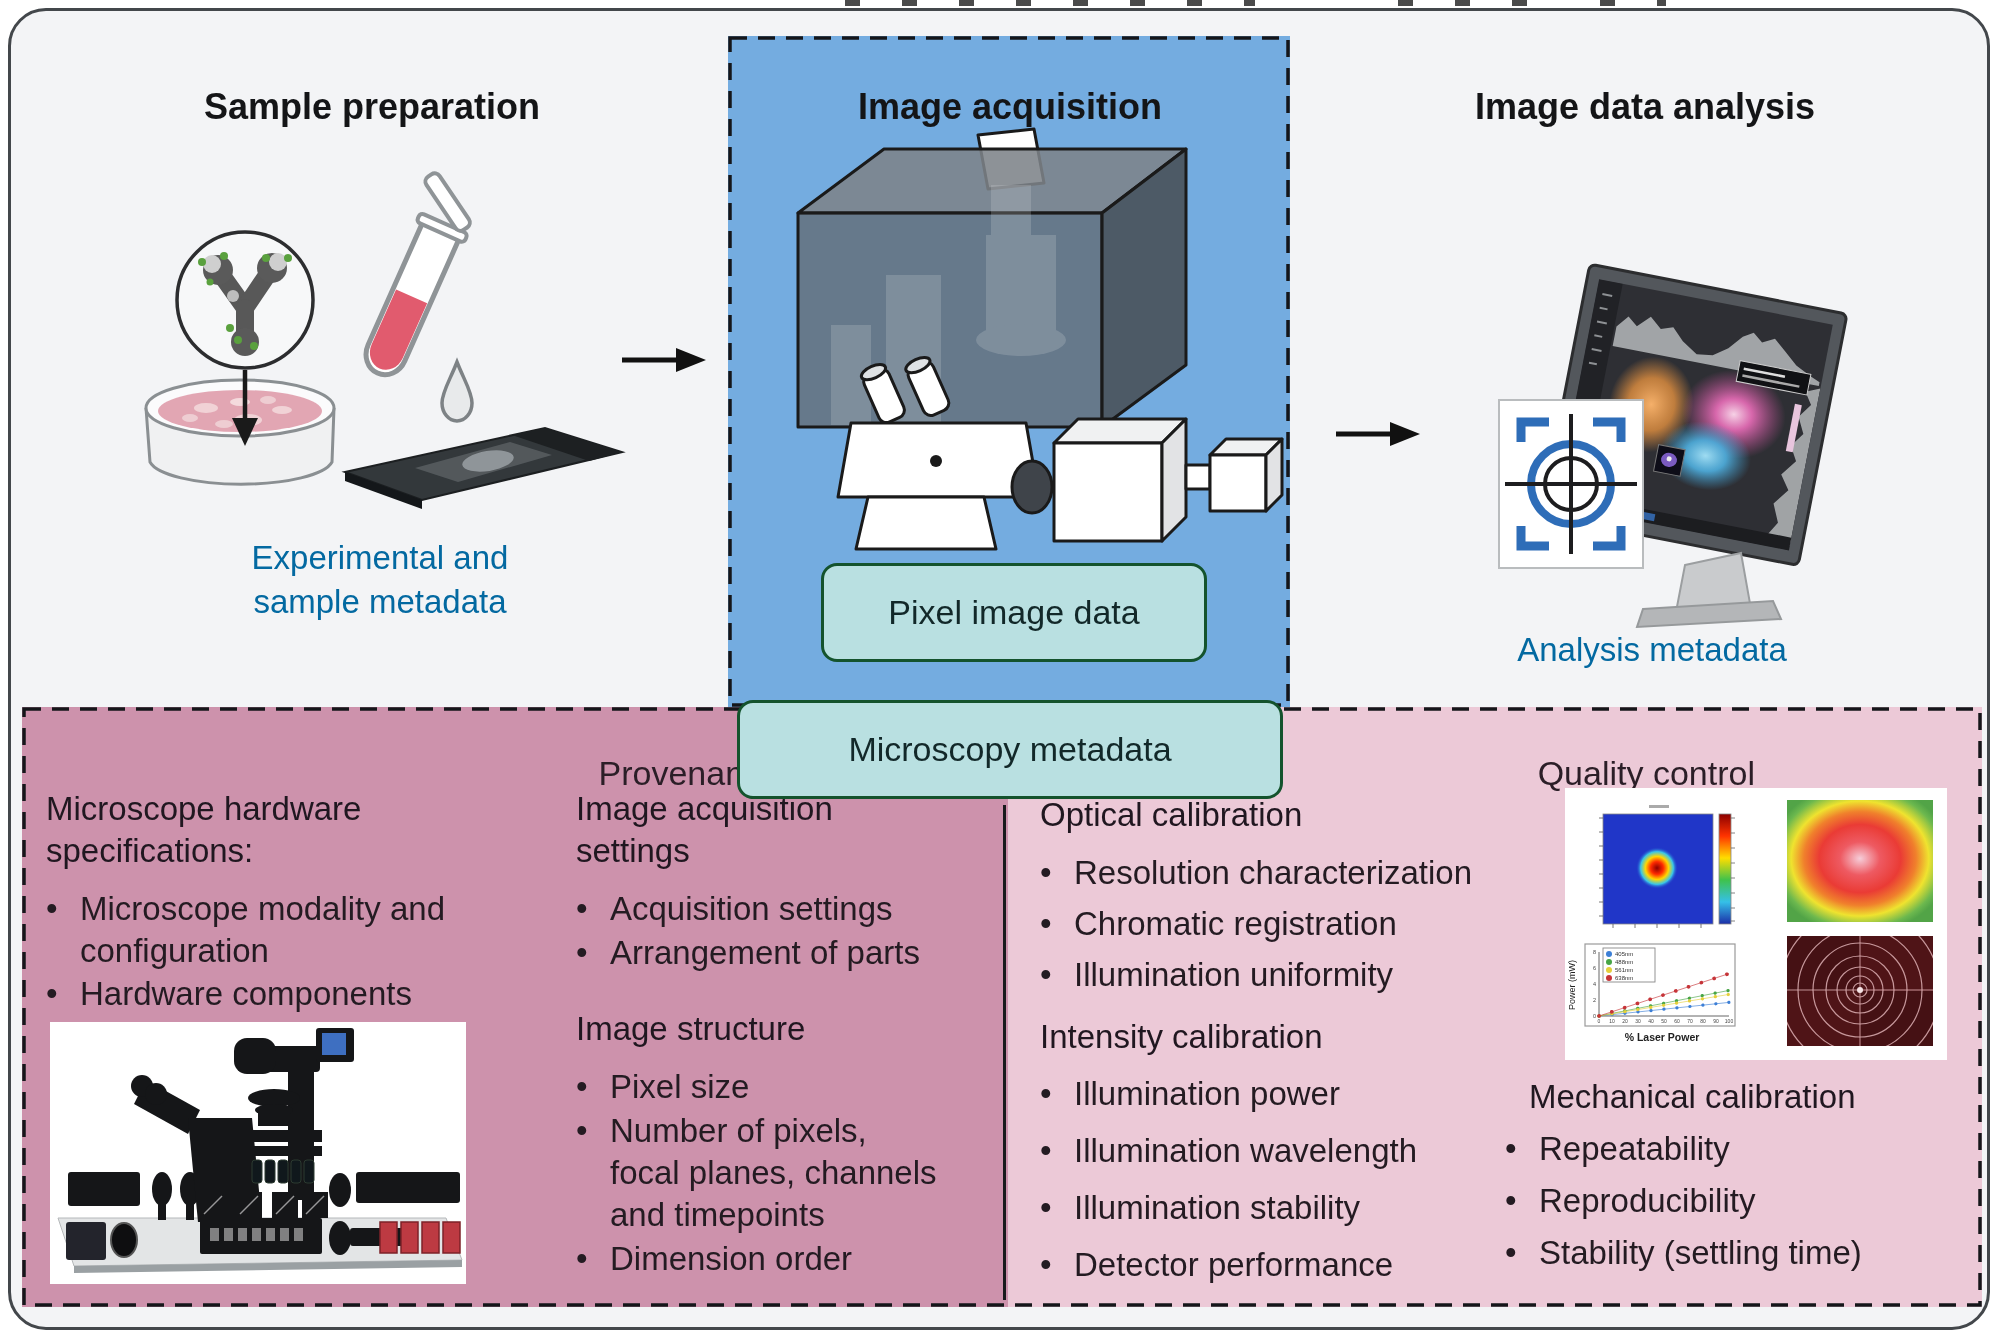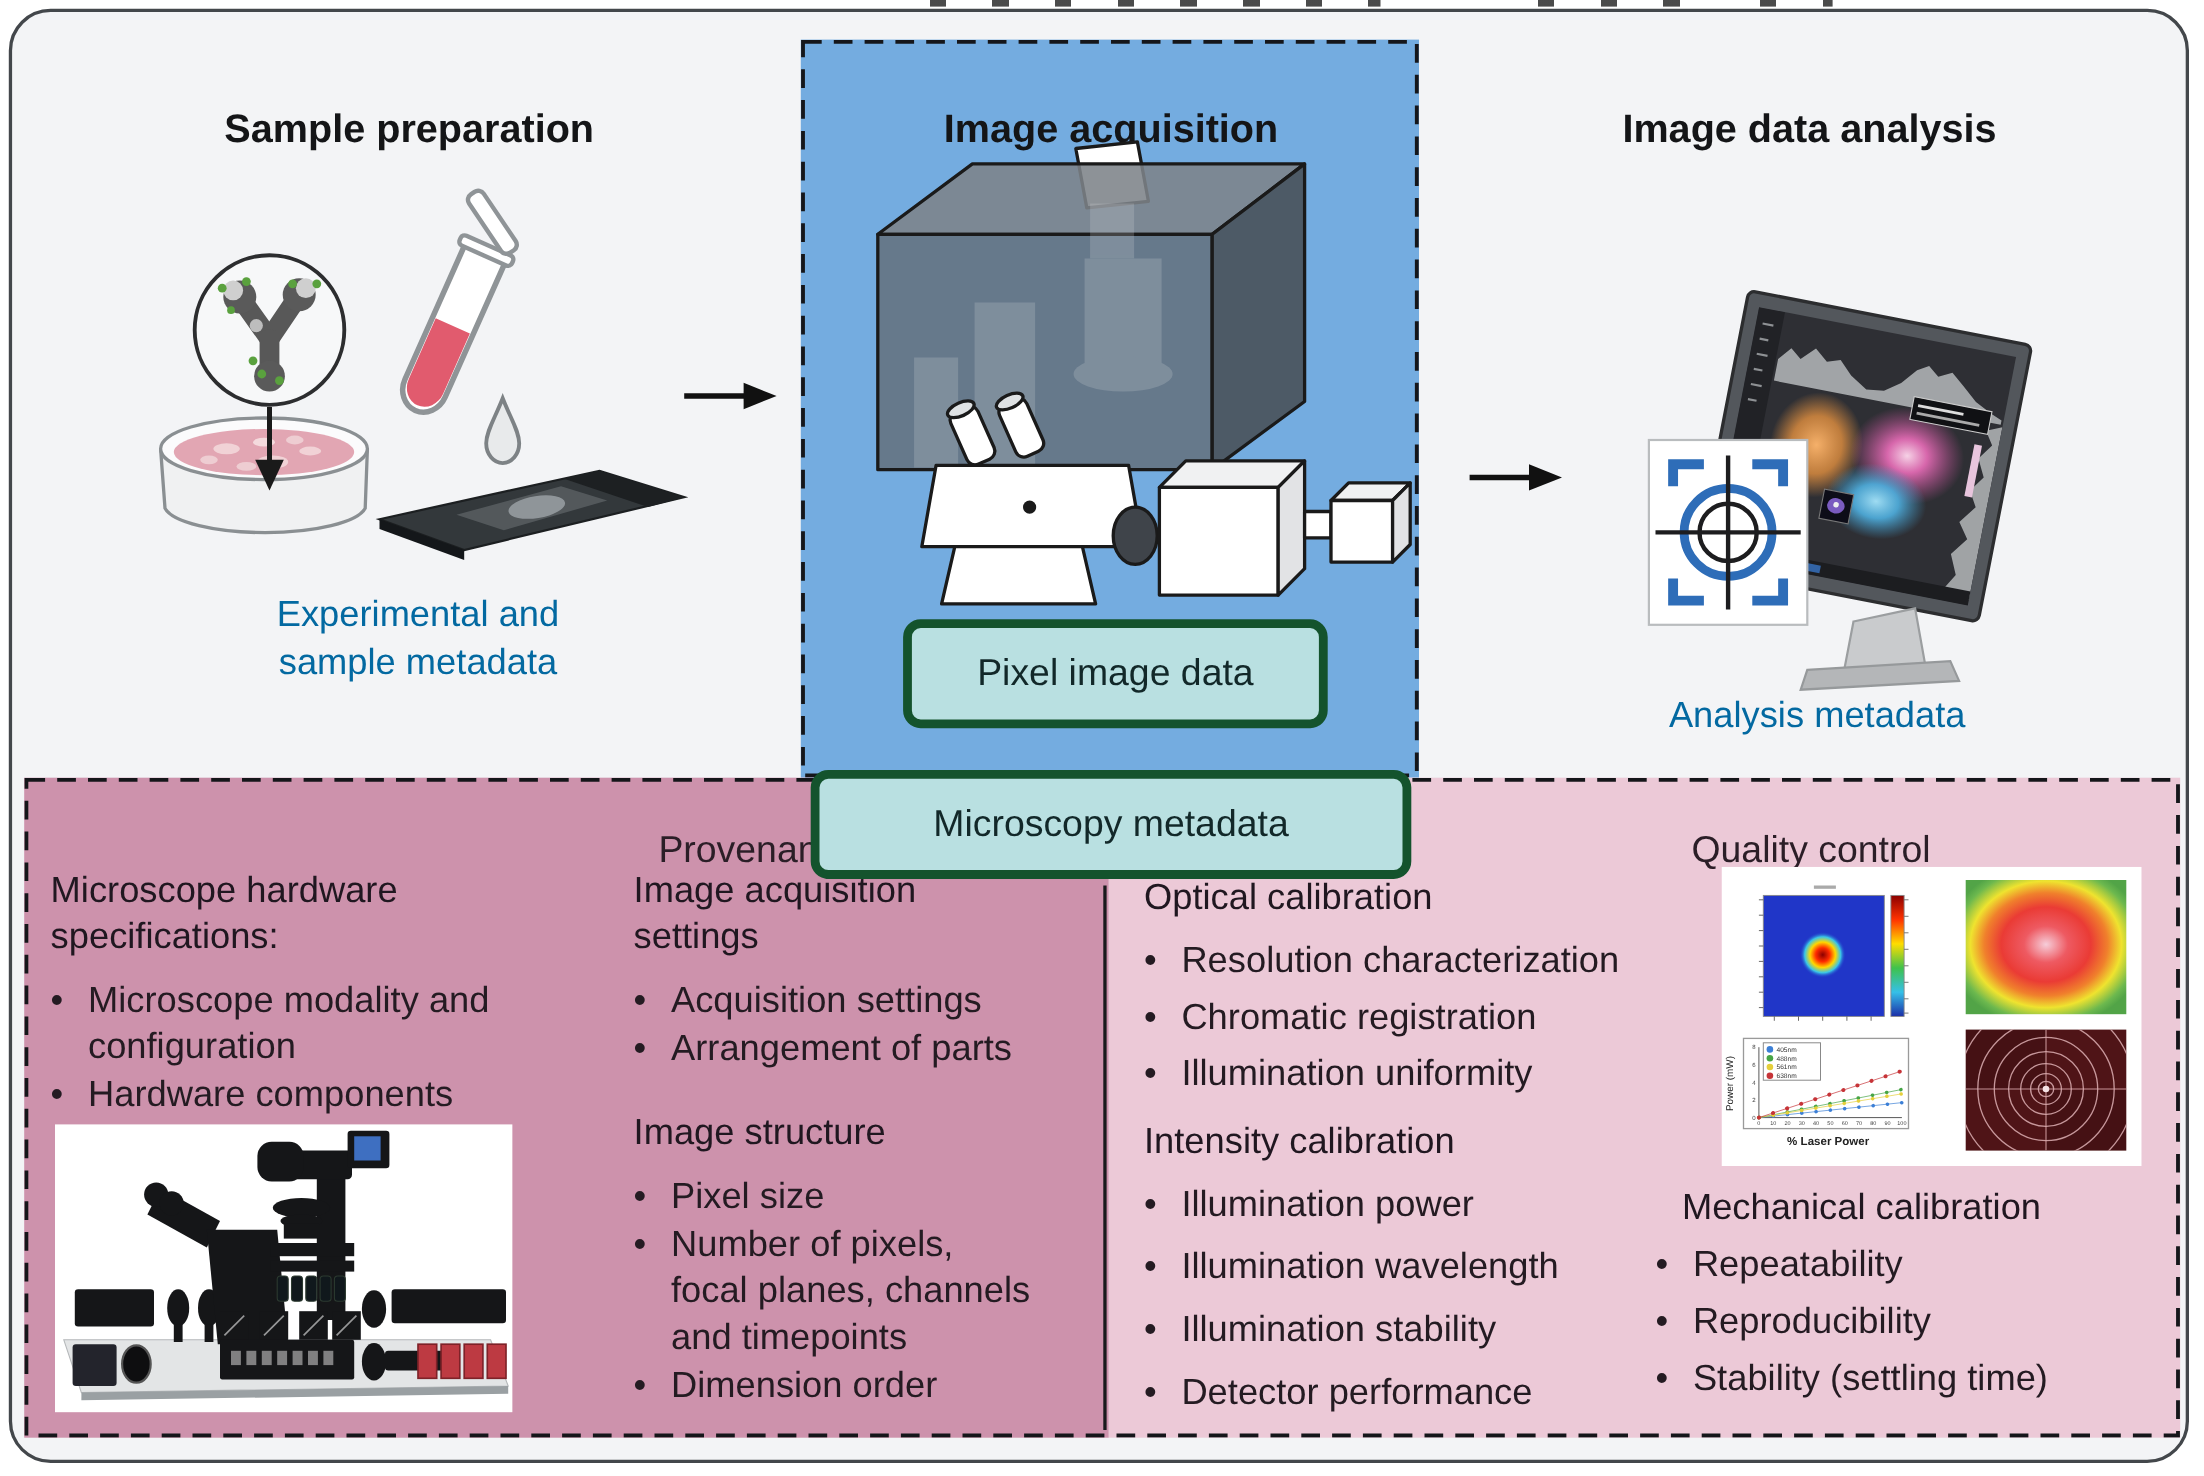--- a/index.html
+++ b/index.html
@@ -2,30 +2,30 @@
 <html><head>
 <meta charset="utf-8">
 <style>
   html,body{margin:0;padding:0;background:#ffffff;}
   .stage{position:relative;width:2004px;height:1342px;background:#ffffff;overflow:hidden;
          font-family:"Liberation Sans","DejaVu Sans",sans-serif;color:#1b1c1e;}
   .frame{position:absolute;left:8px;top:8px;width:1982px;height:1322px;border:3px solid #43474b;
          border-radius:38px;background:#f3f4f6;box-sizing:border-box;}
   .frag{position:absolute;top:0;height:6px;opacity:.85;
         background:repeating-linear-gradient(90deg,#2b2b2b 0 15px,transparent 15px 57px);}
-  .col-header{position:absolute;top:96px;width:600px;text-align:center;font-size:36px;font-weight:bold;color:#141517;}
+  .col-header{position:absolute;top:86px;width:600px;text-align:center;font-size:36px;font-weight:bold;color:#141517;}
   .caption{position:absolute;text-align:center;font-size:33px;line-height:1.34;color:#0369a1;white-space:pre-line;}
   .bluebox{position:absolute;left:728px;top:36px;width:562px;height:671px;background:#74ace0;}
   .pinkzone{position:absolute;left:22px;top:707px;width:1960px;height:600px;}
   .pink-left{position:absolute;left:0;top:0;width:986px;height:600px;background:#cd92ac;}
   .pink-right{position:absolute;left:986px;top:0;width:974px;height:600px;background:#ecc9d7;}
   .divider{position:absolute;left:1003px;top:805px;width:3px;height:495px;background:#191a1c;z-index:4;}
   .dash-svg{position:absolute;inset:0;pointer-events:none;}
   .section-title{position:absolute;top:754px;width:520px;text-align:right;font-size:34px;font-weight:normal;color:#2b1e27;z-index:3;}
-  .chip{position:absolute;background:#b9e0e1;border:8px solid #14532d;border-radius:16px;display:flex;
+  .chip{position:absolute;background:#b9e0e1;border:3px solid #14532d;border-radius:16px;display:flex;
         align-items:center;justify-content:center;font-size:34px;color:#122829;z-index:6;box-sizing:border-box;}
   .group{position:absolute;color:#241b22;z-index:3;}
   .subhead{font-size:33px;font-weight:normal;line-height:42px;white-space:pre-line;margin-bottom:16px;color:#201720;}
   .li{display:flex;font-size:33px;line-height:42px;}
   .dot{width:34px;flex:none;}
   .li-text{white-space:pre-line;}
   .g-hw .li{margin-top:1px;}
   .g-acq .li{margin-top:2px;}
   .g-opt .li{margin-top:9px;}
   .g-int .li{margin-top:15px;}

